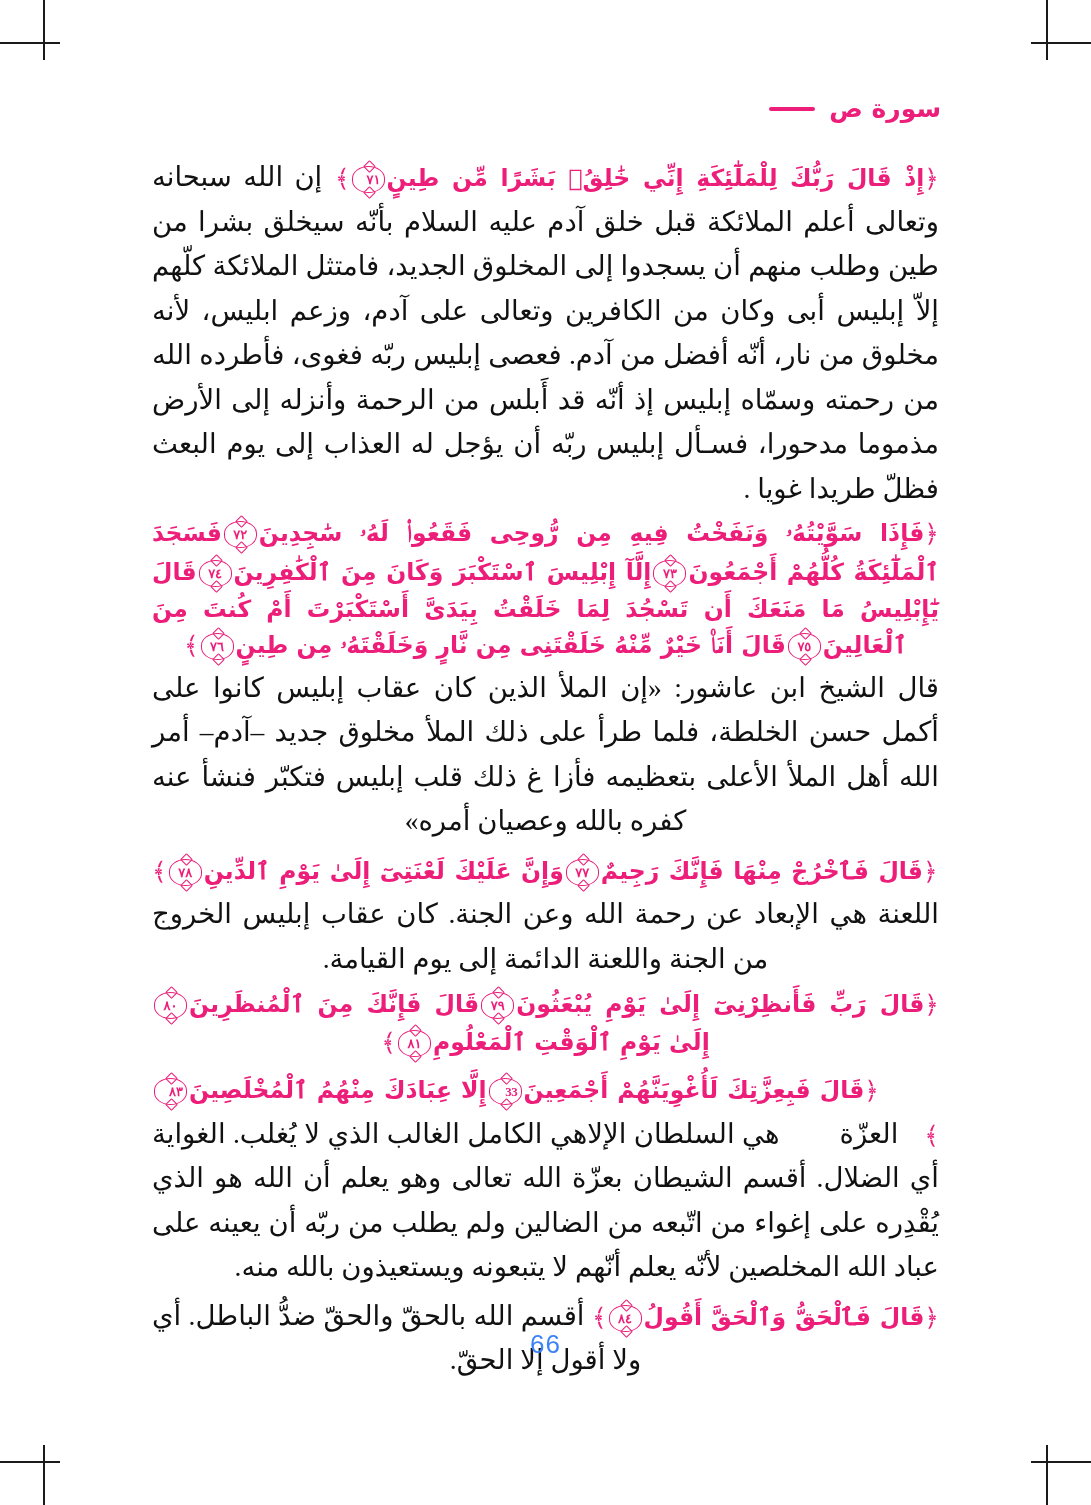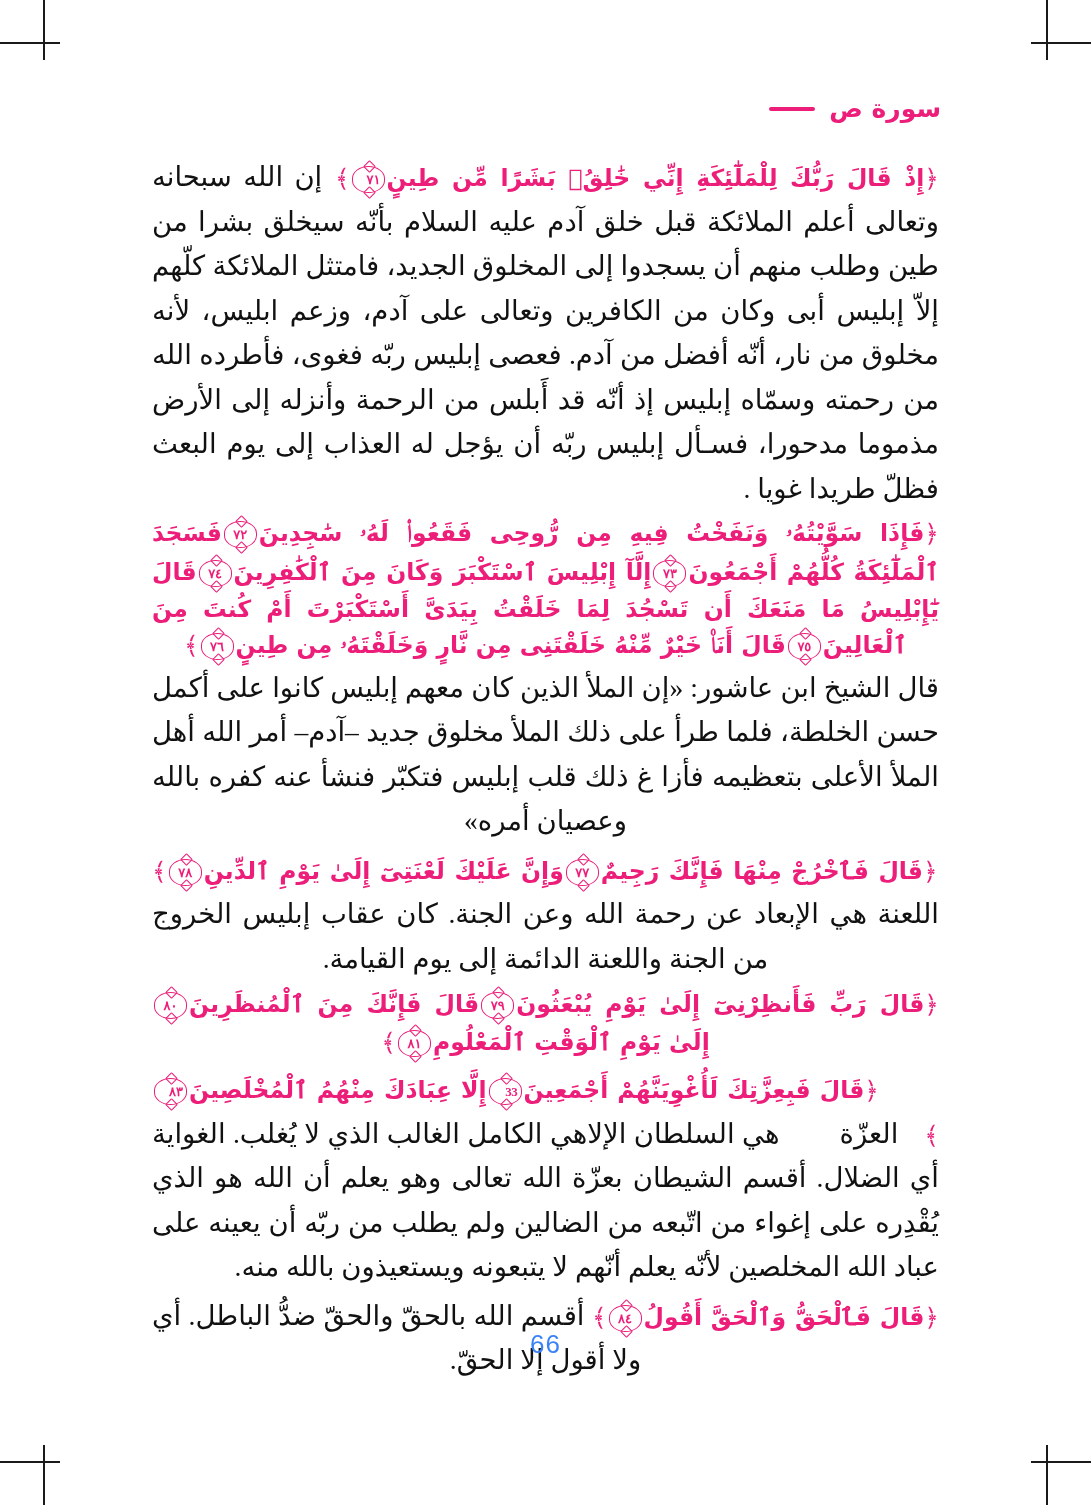--- a/index.html
+++ b/index.html
@@ -201,21 +201,21 @@
         <span class="brk">﴿</span><span>إِذْ قَالَ رَبُّكَ لِلْمَلَٰٓئِكَةِ إِنِّي خَٰلِقُۢ بَشَرًا مِّن طِينٍ</span><span class="ayah">٧١</span><span class="brk">﴾</span>
       </span>
       <span>إن الله سبحانه وتعالى أعلم الملائكة قبل خلق آدم عليه السلام بأنّه سيخلق بشرا من طين وطلب منهم أن يسجدوا إلى المخلوق الجديد، فامتثل الملائكة كلّهم إلاّ إبليس أبى وكان من الكافرين وتعالى على آدم، وزعم ابليس، لأنه مخلوق من نار، أنّه أفضل من آدم. فعصى إبليس ربّه فغوى، فأطرده الله من رحمته وسمّاه إبليس إذ أنّه قد أَبلس من الرحمة وأنزله إلى الأرض مذموما مدحورا، فسـأل إبليس ربّه أن يؤجل له العذاب إلى يوم البعث فظلّ طريدا غويا .</span>
     </p>
 
     <p class="verse-block">
       <span class="quran">
         <span class="brk">﴿</span><span>فَإِذَا سَوَّيْتُهُۥ وَنَفَخْتُ فِيهِ مِن رُّوحِى فَقَعُوا۟ لَهُۥ سَٰجِدِينَ</span><span class="ayah">٧٢</span><span>فَسَجَدَ ٱلْمَلَٰٓئِكَةُ كُلُّهُمْ أَجْمَعُونَ</span><span class="ayah">٧٣</span><span>إِلَّآ إِبْلِيسَ ٱسْتَكْبَرَ وَكَانَ مِنَ ٱلْكَٰفِرِينَ</span><span class="ayah">٧٤</span><span>قَالَ يَٰٓإِبْلِيسُ مَا مَنَعَكَ أَن تَسْجُدَ لِمَا خَلَقْتُ بِيَدَىَّ أَسْتَكْبَرْتَ أَمْ كُنتَ مِنَ ٱلْعَالِينَ</span><span class="ayah">٧٥</span><span>قَالَ أَنَا۠ خَيْرٌ مِّنْهُ خَلَقْتَنِى مِن نَّارٍ وَخَلَقْتَهُۥ مِن طِينٍ</span><span class="ayah">٧٦</span><span class="brk">﴾</span>
       </span>
     </p>
-    <p class="para center-last">قال الشيخ ابن عاشور: «إن الملأ الذين كان معهم إبليس كانوا على أكمل حسن الخلطة، فلما طرأ على ذلك الملأ مخلوق جديد –آدم– أمر الله أهل الملأ الأعلى بتعظيمه فأزا غ ذلك قلب إبليس فتكبّر فنشأ عنه كفره بالله وعصيان أمره»</p>
+    <p class="para center-last">قال الشيخ ابن عاشور: «إن الملأ الذين كان عقاب إبليس كانوا على أكمل حسن الخلطة، فلما طرأ على ذلك الملأ مخلوق جديد –آدم– أمر الله أهل الملأ الأعلى بتعظيمه فأزا غ ذلك قلب إبليس فتكبّر فنشأ عنه كفره بالله وعصيان أمره»</p>
 
     <p class="para mixed last-center">
       <span class="quran">
         <span class="brk">﴿</span><span>قَالَ فَٱخْرُجْ مِنْهَا فَإِنَّكَ رَجِيمٌ</span><span class="ayah">٧٧</span><span>وَإِنَّ عَلَيْكَ لَعْنَتِىٓ إِلَىٰ يَوْمِ ٱلدِّينِ</span><span class="ayah">٧٨</span><span class="brk">﴾</span>
       </span>
       <span>اللعنة هي الإبعاد عن رحمة الله وعن الجنة. كان عقاب إبليس الخروج من الجنة واللعنة الدائمة إلى يوم القيامة.</span>
     </p>
 
     <p class="verse-block">
       <span class="quran">

